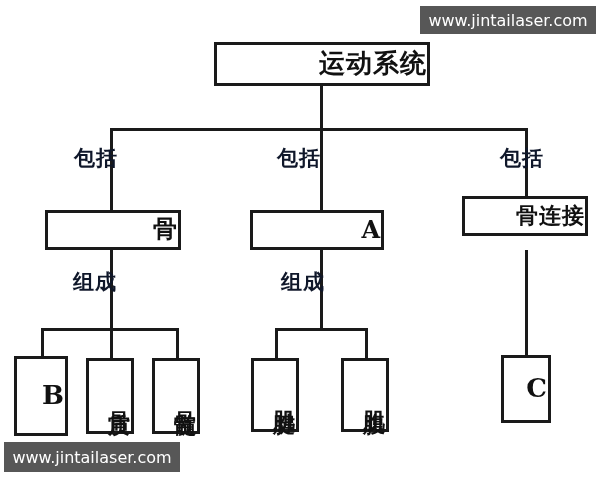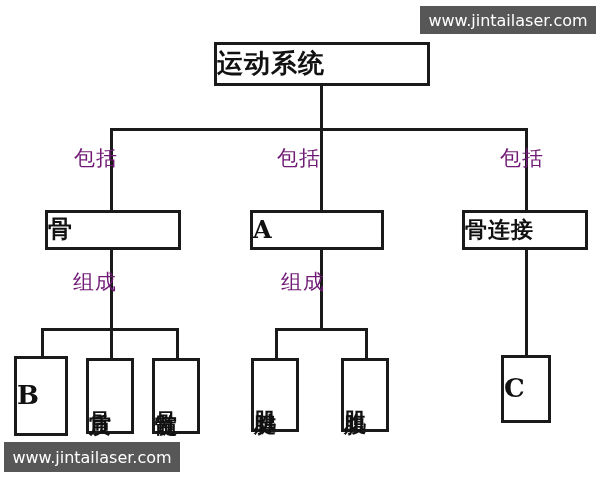--- a/index.html
+++ b/index.html
@@ -20,21 +20,21 @@
   }
 
   
   .node {
     position: absolute;
     box-sizing: border-box;
     border: 3px solid #1a1a1a;
     background: #ffffff;
     display: flex;
     align-items: center;
-    justify-content: flex-start;
+    justify-content: flex-end;
     color: #111111;
     line-height: 1.05;
     text-align: center;
   }
   .node .node-label {
     display: block;
     font-weight: 700;
     letter-spacing: 1px;
   }
   .node.horiz .node-label {
@@ -54,22 +54,22 @@
   .line {
     position: absolute;
     background: #1a1a1a;
   }
   .line.v { width: 3px; }
   .line.h { height: 3px; }
 
   
   .edge-label {
     position: absolute;
-    font-weight: 400;
-    color: #701a75;
+    font-weight: 700;
+    color: #0f172a;
     white-space: nowrap;
     letter-spacing: 1px;
   }
 
   
   .watermark {
     position: absolute;
     background: #575757;
     color: #ffffff;
     font-family: "DejaVu Sans", "Liberation Sans", sans-serif;
@@ -115,21 +115,21 @@
   <div class="edge-label" style="left:500px; top:144px; font-size:21px;">包括</div>
 
   <div class="node horiz" id="node-bone" style="left:45px; top:210px; width:136px; height:40px;">
     <span class="node-label" style="font-size:24px;">骨</span>
   </div>
 
   <div class="node horiz latin" id="node-muscle-a" style="left:250px; top:210px; width:134px; height:40px;">
     <span class="node-label" style="font-size:24px;">A</span>
   </div>
 
-  <div class="node horiz" id="node-bone-joint" style="left:462px; top:210px; width:126px; height:40px;">
+  <div class="node horiz" id="node-bone-joint" style="left:462px; top:196px; width:126px; height:40px;">
     <span class="node-label" style="font-size:22px;">骨连接</span>
   </div>
 
   <div class="line v" style="left:110px; top:250px; width:3px; height:78px;"></div>
   <div class="line h" style="left:41px; top:328px; width:138px; height:3px;"></div>
   <div class="line v" style="left:41px; top:328px; width:3px; height:28px;"></div>
   <div class="line v" style="left:110px; top:328px; width:3px; height:30px;"></div>
   <div class="line v" style="left:176px; top:328px; width:3px; height:30px;"></div>
 
   <div class="line v" style="left:320px; top:250px; width:3px; height:78px;"></div>

